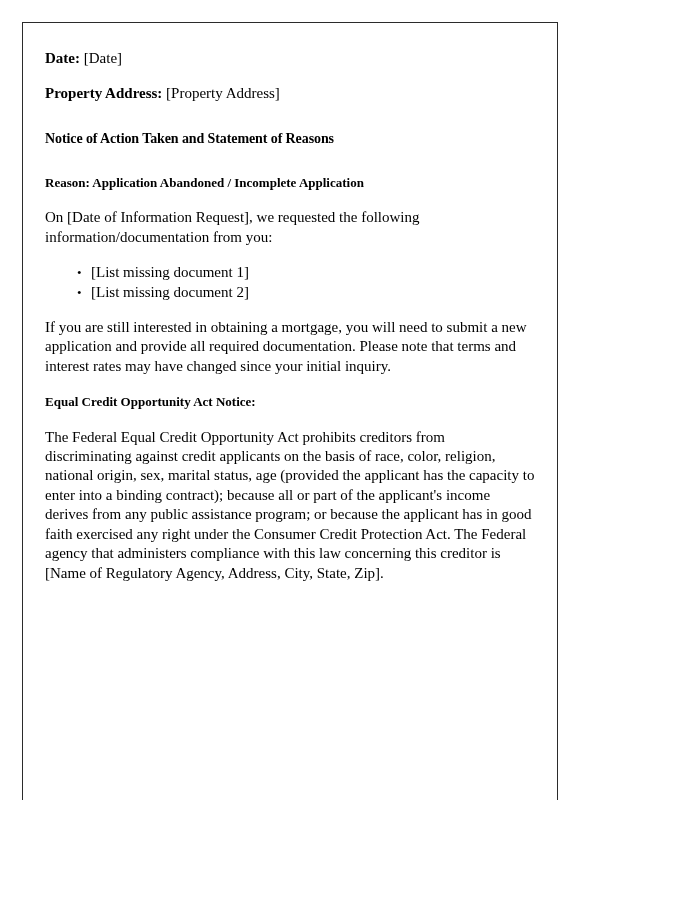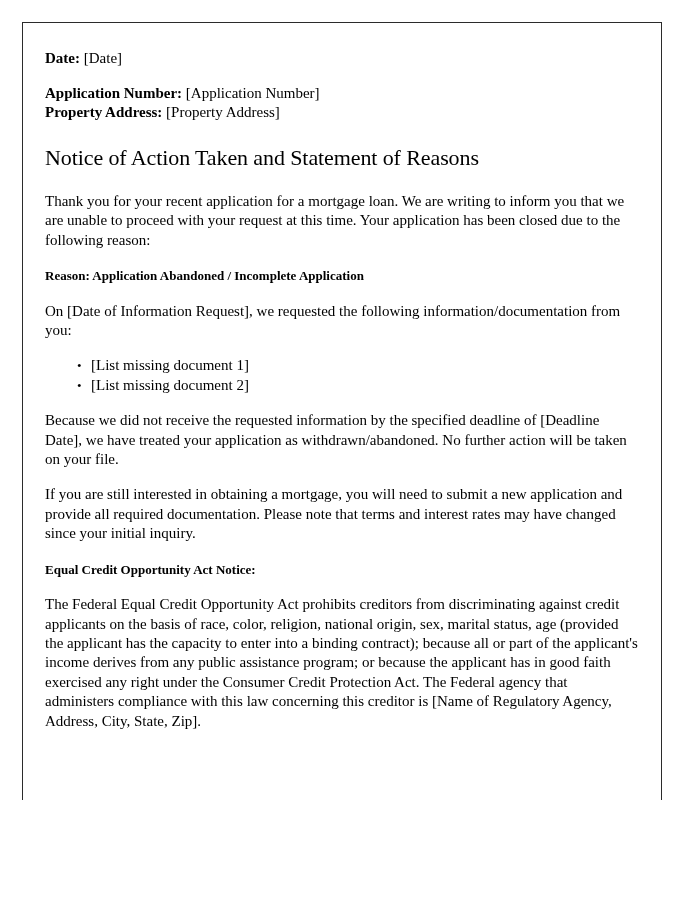--- a/index.html
+++ b/index.html
@@ -12,21 +12,21 @@
     height: 900px;
     font-family: "Liberation Serif", "DejaVu Serif", serif;
     color: #000000;
     overflow: hidden;
   }
 
   .page-frame {
     position: absolute;
     left: 22px;
     top: 22px;
-    width: 640px;
+    width: 536px;
     height: 778px;
     box-sizing: border-box;
     border-left: 1.5px solid #2b2b2b;
     border-right: 1.5px solid #2b2b2b;
     border-top: 1.5px solid #2b2b2b;
     border-bottom: none;
     background: #ffffff;
   }
 
   .doc-body {
@@ -42,22 +42,22 @@
     margin: 0;
   }
   .field-label {
     font-weight: bold;
   }
   .field-value {
     font-weight: normal;
   }
 
   .doc-title {
-    font-size: 22px;
-    font-weight: normal;
+    font-size: 14px;
+    font-weight: bold;
     line-height: 28px;
     margin: 22px 0 20px 0;
     letter-spacing: -0.1px;
   }
 
   .para {
     font-size: 15px;
     line-height: 19.4px;
     margin: 0 0 16px 0;
     text-align: left;
@@ -97,44 +97,38 @@
     <div class="field-block">
       <p class="field-line">
         <span class="field-label">Date:</span>
         <span class="field-value">[Date]</span>
       </p>
     </div>
 
 
     <div class="field-block">
       <p class="field-line">
-        <span class="field-label">Application Number:</span>
-        <span class="field-value">[Application Number]</span>
-      </p>
-      <p class="field-line">
         <span class="field-label">Property Address:</span>
         <span class="field-value">[Property Address]</span>
       </p>
     </div>
 
     <h1 class="doc-title">Notice of Action Taken and Statement of Reasons</h1>
 
 
-    <p class="para">Thank you for your recent application for a mortgage loan. We are writing to inform you that we are unable to proceed with your request at this time. Your application has been closed due to the following reason:</p>
 
     <p class="section-heading">Reason: Application Abandoned / Incomplete Application</p>
 
     <p class="para">On [Date of Information Request], we requested the following information/documentation from you:</p>
 
     <ul class="doc-list">
       <li>[List missing document 1]</li>
       <li>[List missing document 2]</li>
     </ul>
 
-    <p class="para">Because we did not receive the requested information by the specified deadline of [Deadline Date], we have treated your application as withdrawn/abandoned. No further action will be taken on your file.</p>
 
     <p class="para">If you are still interested in obtaining a mortgage, you will need to submit a new application and provide all required documentation. Please note that terms and interest rates may have changed since your initial inquiry.</p>
 
     <p class="section-heading">Equal Credit Opportunity Act Notice:</p>
 
     <p class="para">The Federal Equal Credit Opportunity Act prohibits creditors from discriminating against credit applicants on the basis of race, color, religion, national origin, sex, marital status, age (provided the applicant has the capacity to enter into a binding contract); because all or part of the applicant's income derives from any public assistance program; or because the applicant has in good faith exercised any right under the Consumer Credit Protection Act. The Federal agency that administers compliance with this law concerning this creditor is [Name of Regulatory Agency, Address, City, State, Zip].</p>
 
   </div>
 </div>
 

